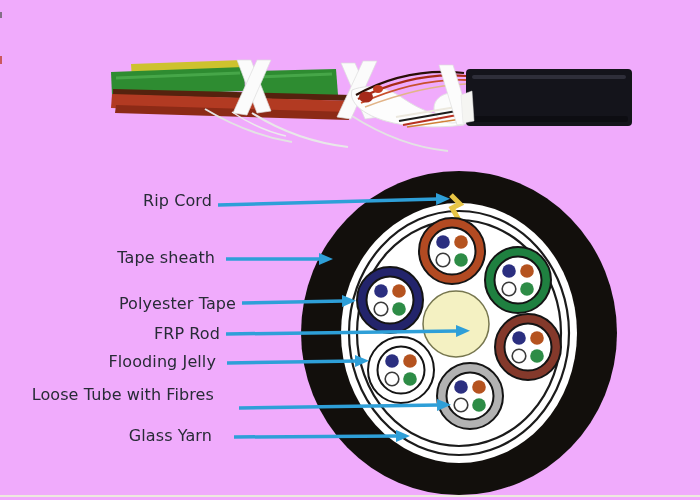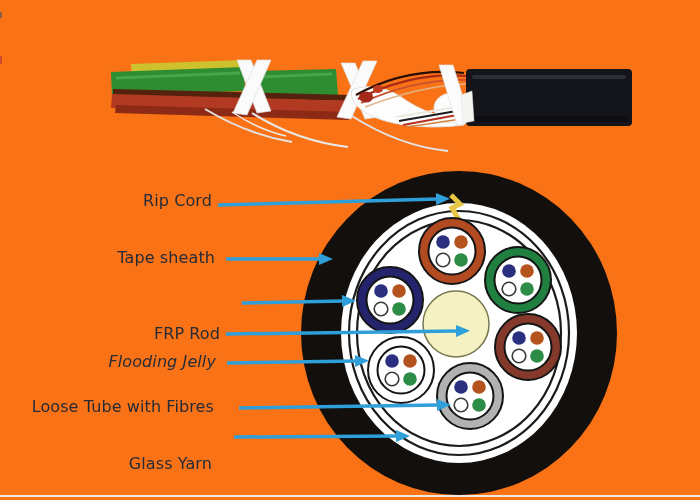--- a/index.html
+++ b/index.html
@@ -1,16 +1,16 @@
 <!DOCTYPE html>
 <html><head>
 <meta charset="utf-8">
 <style>
   html,body{margin:0;padding:0;background:#ffffff;}
-  .stage{position:relative;width:700px;height:500px;background:#f97316;overflow:hidden;
+  .stage{position:relative;width:700px;height:500px;background:#f0abfc;overflow:hidden;
          font-family:"DejaVu Sans","Liberation Sans",sans-serif;}
   .stage svg{position:absolute;left:0;top:0;}
   .lbl{position:absolute;font-size:16px;line-height:20px;color:#272b36;white-space:nowrap;
        text-align:right;letter-spacing:.1px;}
   .edge-tick{position:absolute;left:0;}
   .bottom-rule{position:absolute;left:0;bottom:3px;width:700px;height:2px;background:#edeade;}
 </style>
 </head>
 <body>
 
@@ -132,21 +132,22 @@
       <line x1="242" y1="303" x2="344" y2="301" marker-end="url(#ah)" stroke="#2e9fd8"></line>
       <line x1="226" y1="334" x2="458" y2="331" marker-end="url(#ah)" stroke="#2e9fd8"></line>
       <line x1="227" y1="363" x2="357" y2="361" marker-end="url(#ah)" stroke="#2e9fd8"></line>
       <line x1="239" y1="408" x2="439" y2="405" marker-end="url(#ah)" stroke="#2e9fd8"></line>
       <line x1="234" y1="437" x2="398" y2="436" marker-end="url(#ah)" stroke="#2e9fd8"></line>
     </g>
   </svg>
 
   <div class="lbl" style="top:191px;right:488px;">Rip Cord</div>
   <div class="lbl" style="top:248px;right:485px;">Tape sheath</div>
+  <div class="lbl" style="top:294px;right:464px;">Polyester Tape</div>
   <div class="lbl" style="top:324px;right:480px;">FRP Rod</div>
-  <div class="lbl" style="top:352px;right:484px;font-style:italic;">Flooding Jelly</div>
-  <div class="lbl" style="top:397px;right:486px;">Loose Tube with Fibres</div>
-  <div class="lbl" style="top:426px;right:488px;margin-top:28px;">Glass Yarn</div>
+  <div class="lbl" style="top:352px;right:484px;">Flooding Jelly</div>
+  <div class="lbl" style="top:385px;right:486px;">Loose Tube with Fibres</div>
+  <div class="lbl" style="top:426px;right:488px;">Glass Yarn</div>
 
   <div class="edge-tick" style="top:12px;width:2px;height:6px;background:#555;opacity:.7;"></div>
   <div class="edge-tick" style="top:56px;width:2px;height:8px;background:#c24434;opacity:.8;"></div>
   <div class="bottom-rule"></div>
 </div>
 
 </body></html>

